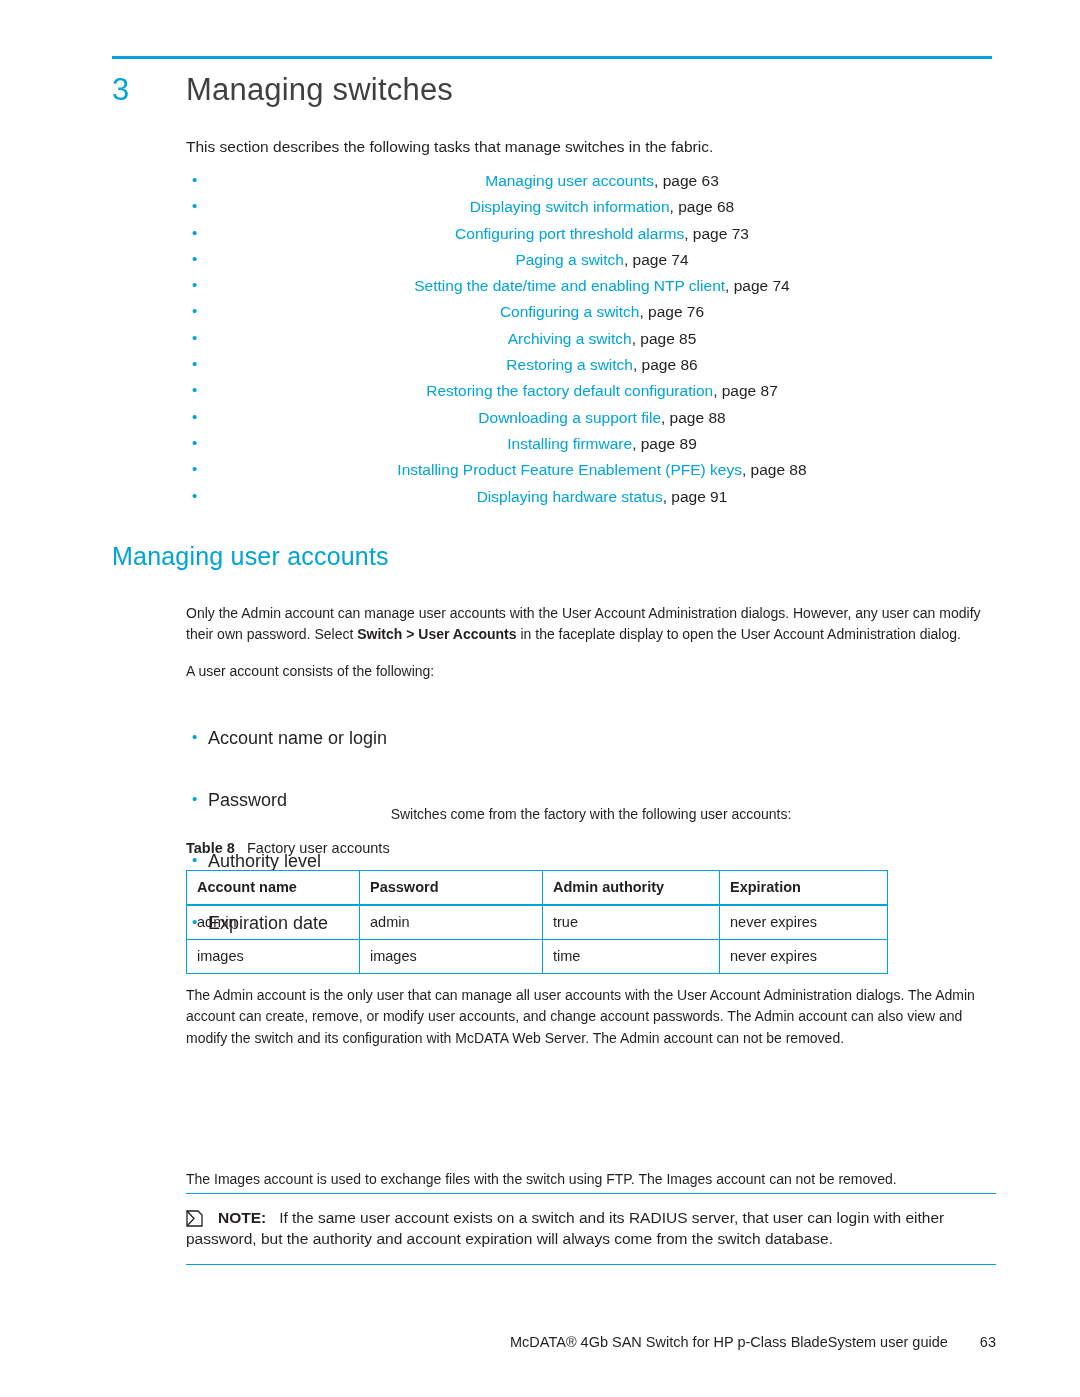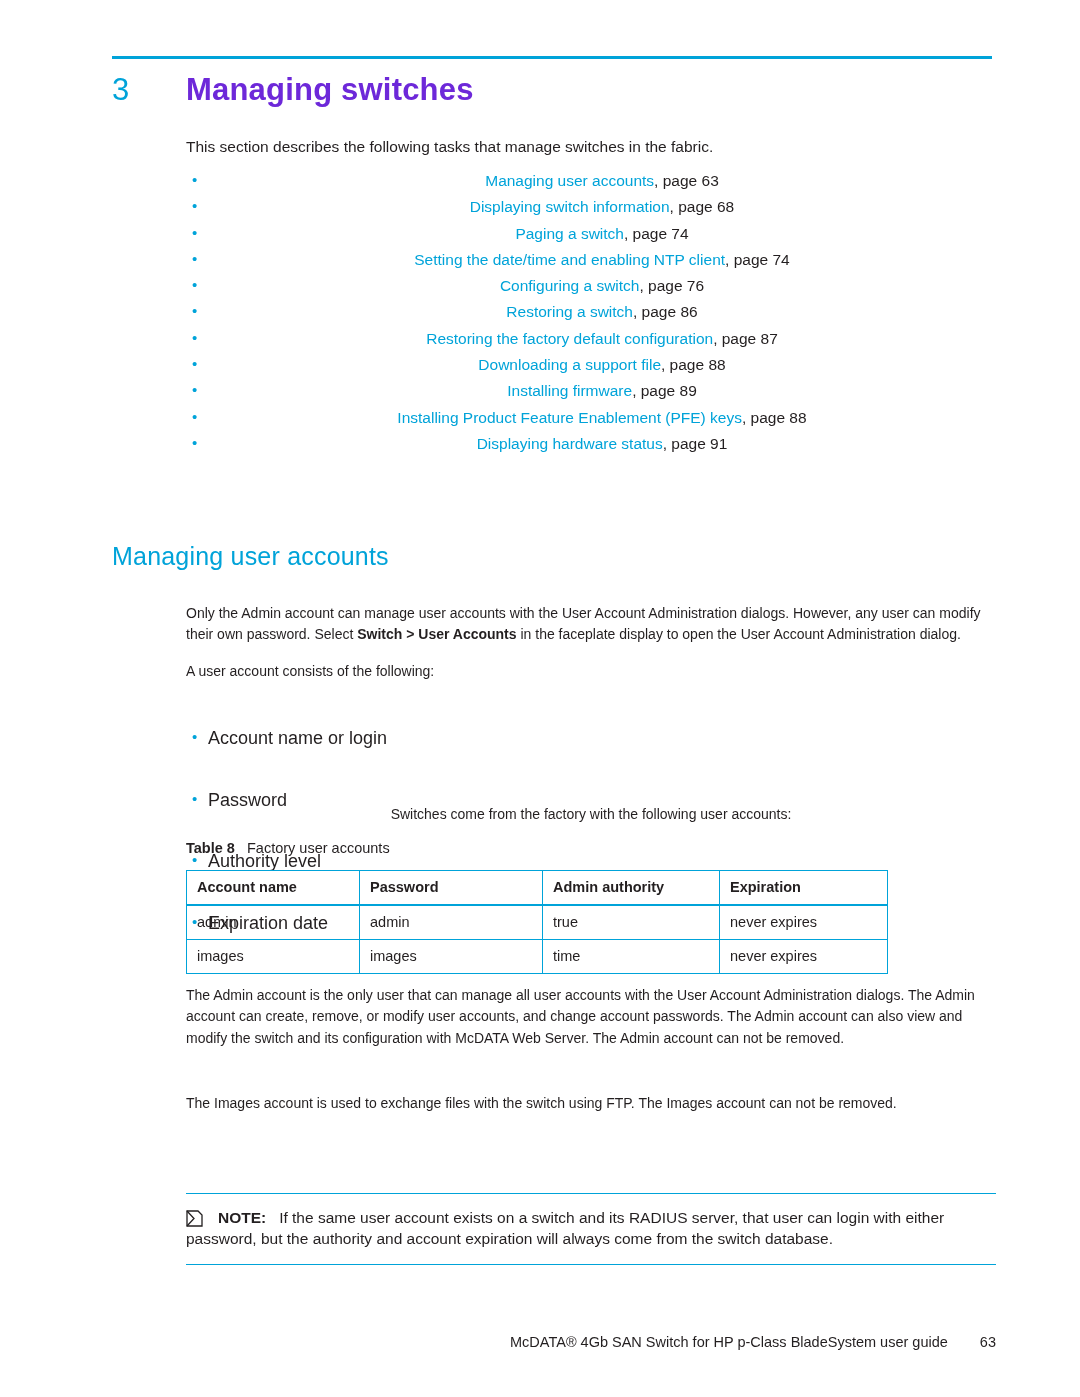--- a/index.html
+++ b/index.html
@@ -38,23 +38,23 @@
     align-items: baseline;
   }
   .chapter-num {
     color: #00a3d9;
     font-size: 31px;
     font-weight: normal;
     width: 74px;
     flex: 0 0 74px;
   }
   .chapter-title {
-    color: #6d28d9;
+    color: #404040;
     font-size: 31px;
-    font-weight: bold;
+    font-weight: normal;
     letter-spacing: 0.2px;
   }
   p.intro {
     position: absolute;
     left: 186px;
     top: 136px;
     width: 810px;
     font-size: 15.5px;
     line-height: 21px;
     margin: 0;
@@ -161,21 +161,21 @@
     font-size: 14.5px;
   }
   table.factory thead tr {
     border-bottom: 2px solid #00a3d9;
   }
   table.factory th:nth-child(1), table.factory td:nth-child(1) { width: 152px; }
   table.factory th:nth-child(2), table.factory td:nth-child(2) { width: 162px; }
   table.factory th:nth-child(3), table.factory td:nth-child(3) { width: 156px; }
   .p4 { top: 985px; }
   .p5 { top: 1080px; }
-  .p6 { top: 1093px; }
+  .p6 { top: 1169px; }
   .note-wrap {
     position: absolute;
     left: 186px;
     top: 1193px;
     width: 810px;
   }
   .note-rule {
     width: 810px;
     height: 1px;
     background: #00a3d9;
@@ -224,23 +224,25 @@
   <div class="chapter-head">
     <span class="chapter-num">3</span>
     <span class="chapter-title">Managing switches</span>
   </div>
 
   <p class="intro">This section describes the following tasks that manage switches in the fabric.</p>
 
   <ul class="xref-list" id="xref-list">
       <li><span class="link">Managing user accounts</span><span>, page 63</span></li>
       <li><span class="link">Displaying switch information</span><span>, page 68</span></li>
+      <li><span class="link">Configuring port threshold alarms</span><span>, page 73</span></li>
       <li><span class="link">Paging a switch</span><span>, page 74</span></li>
       <li><span class="link">Setting the date/time and enabling NTP client</span><span>, page 74</span></li>
       <li><span class="link">Configuring a switch</span><span>, page 76</span></li>
+      <li><span class="link">Archiving a switch</span><span>, page 85</span></li>
       <li><span class="link">Restoring a switch</span><span>, page 86</span></li>
       <li><span class="link">Restoring the factory default configuration</span><span>, page 87</span></li>
       <li><span class="link">Downloading a support file</span><span>, page 88</span></li>
       <li><span class="link">Installing firmware</span><span>, page 89</span></li>
       <li><span class="link">Installing Product Feature Enablement (PFE) keys</span><span>, page 88</span></li>
       <li><span class="link">Displaying hardware status</span><span>, page 91</span></li>
     </ul>
 
   <h2 class="section">Managing user accounts</h2>
 

